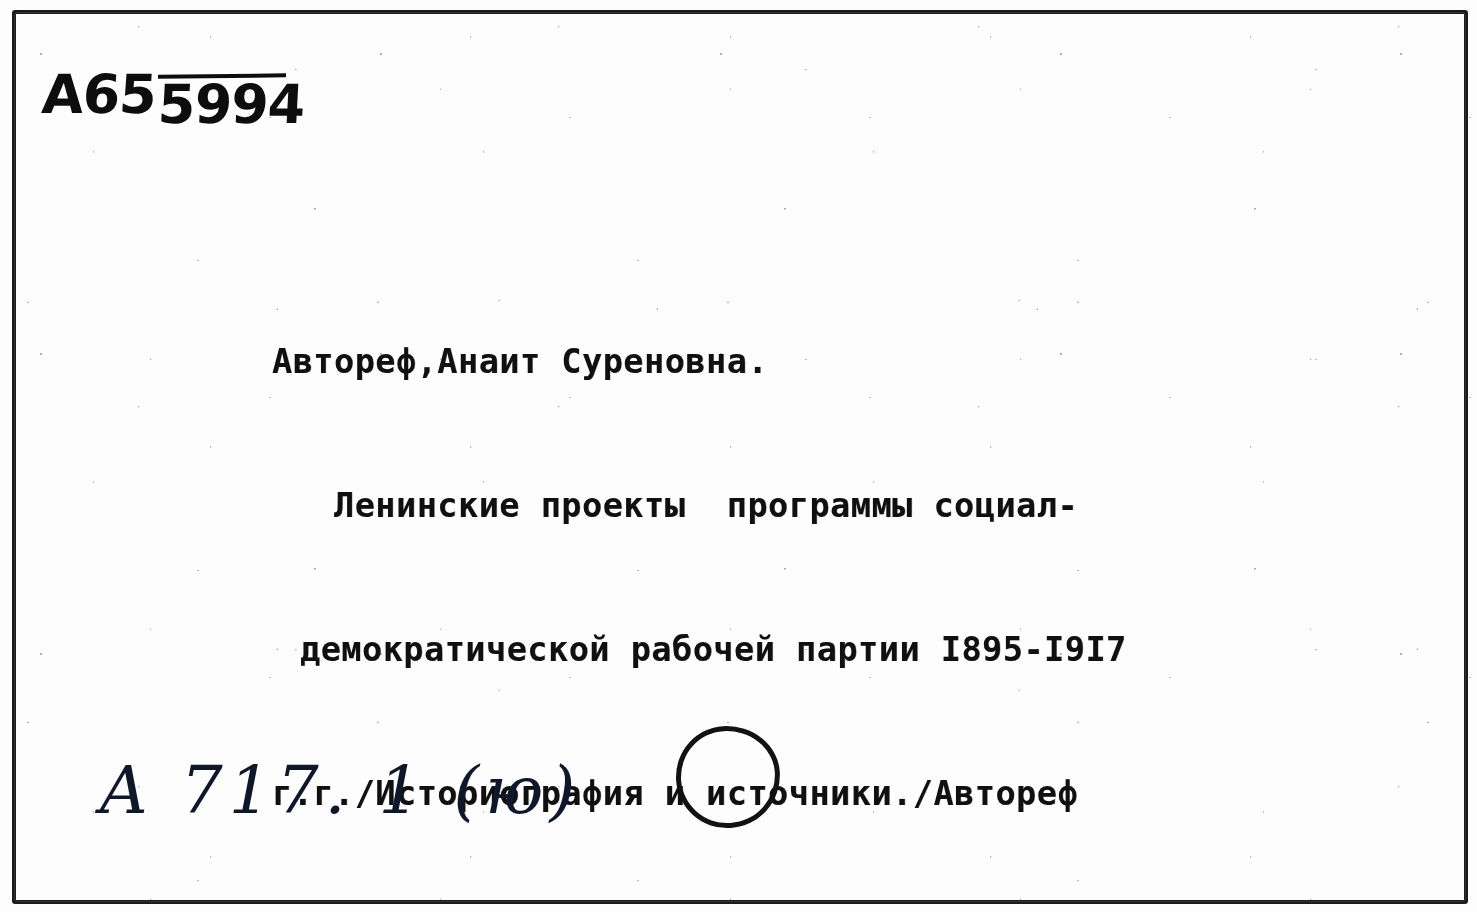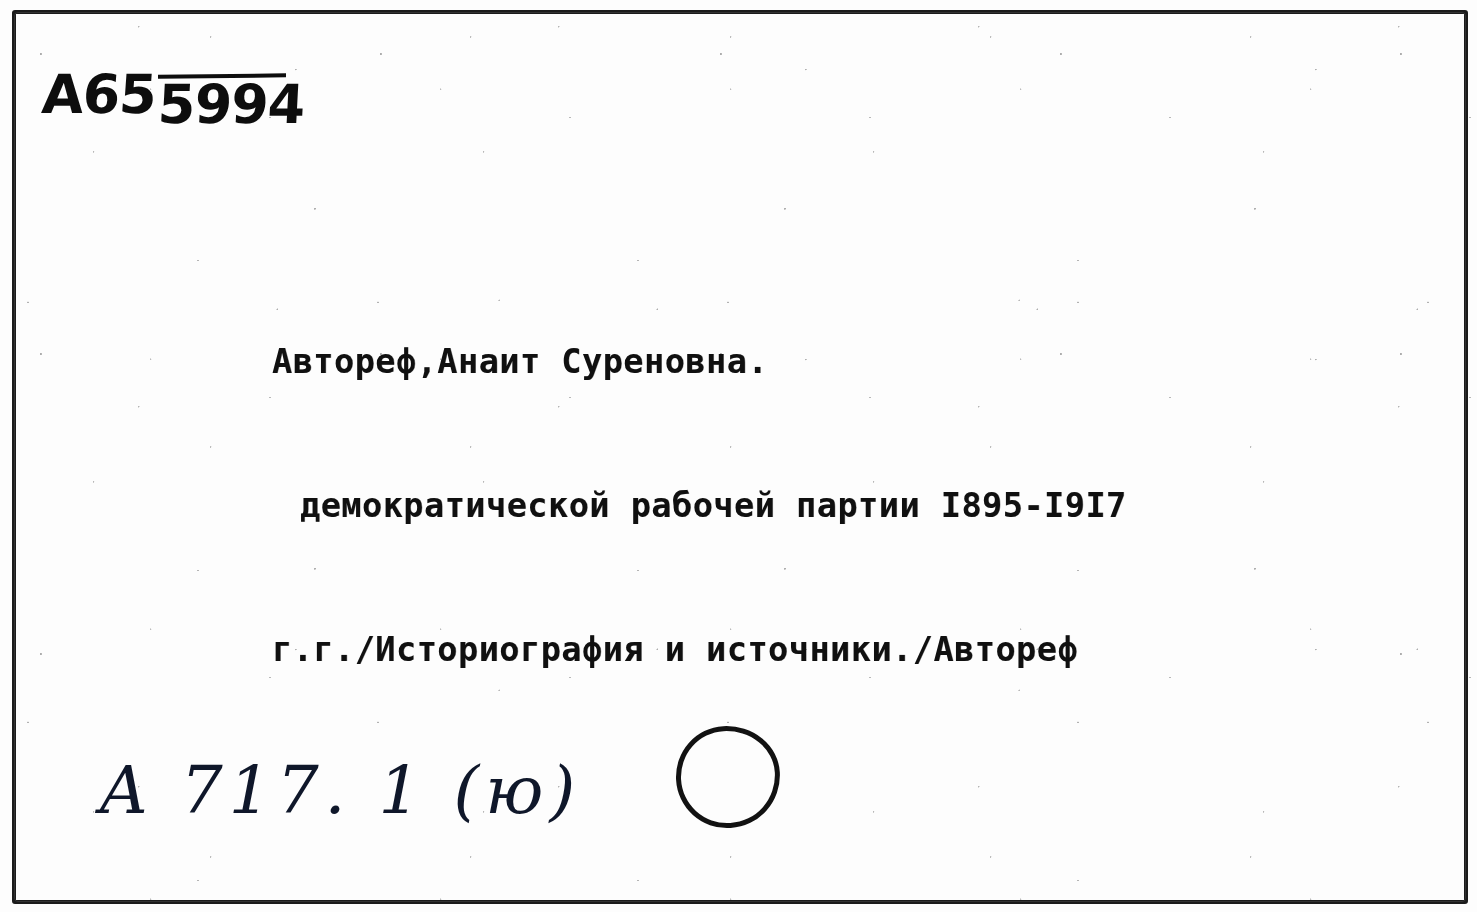--- a/index.html
+++ b/index.html
@@ -157,20 +157,21 @@
   <div class="callnum-top">
     <span class="prefix">А65</span>
     <span class="fraction">
       <span class="bar"></span>
       <span class="num">5994</span>
     </span>
   </div>
 
   <div class="typed-block">
     <span class="line">Автореф,Анаит Суреновна.</span>
+    <span class="line">   Ленинские проекты  программы социал-</span>
     <span class="line fade-tail">демократической рабочей партии I895-I9I7</span>
     <span class="line">г.г./Историография и источники./Автореф</span>
     
     
     
   </div>
 
   <div class="shelfmark">A 717. 1 (ю)</div>
 
   <div class="circle-mark"></div>

